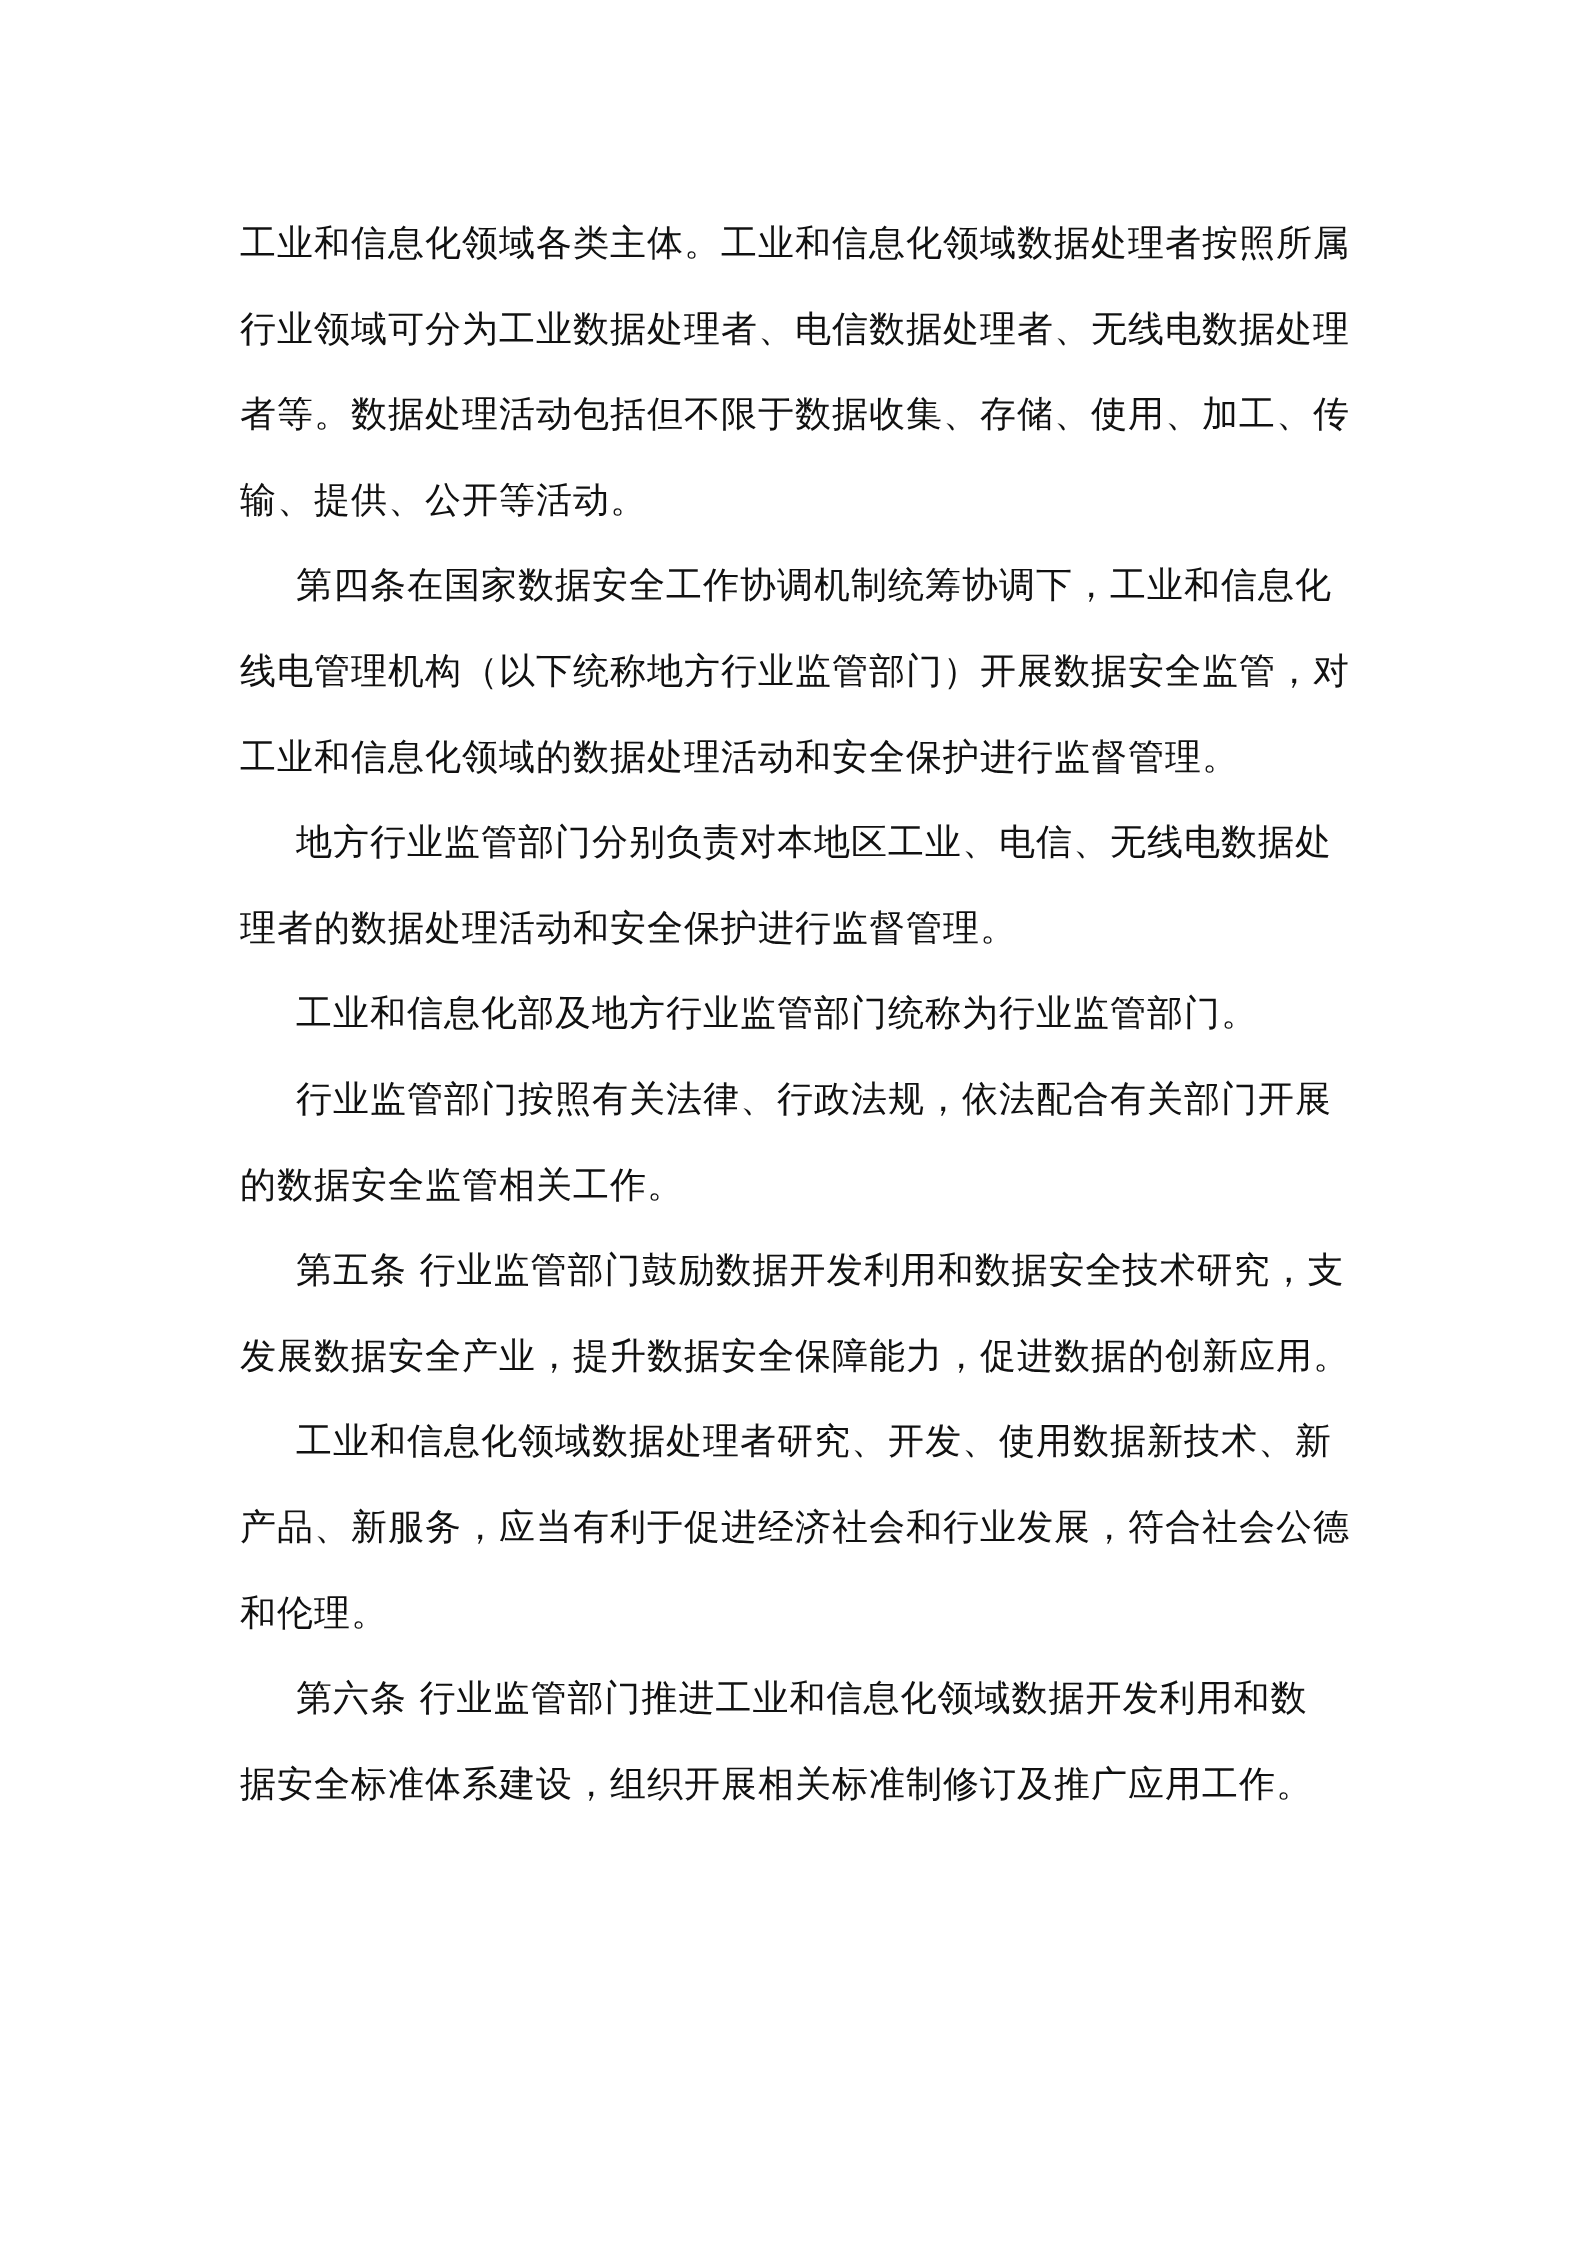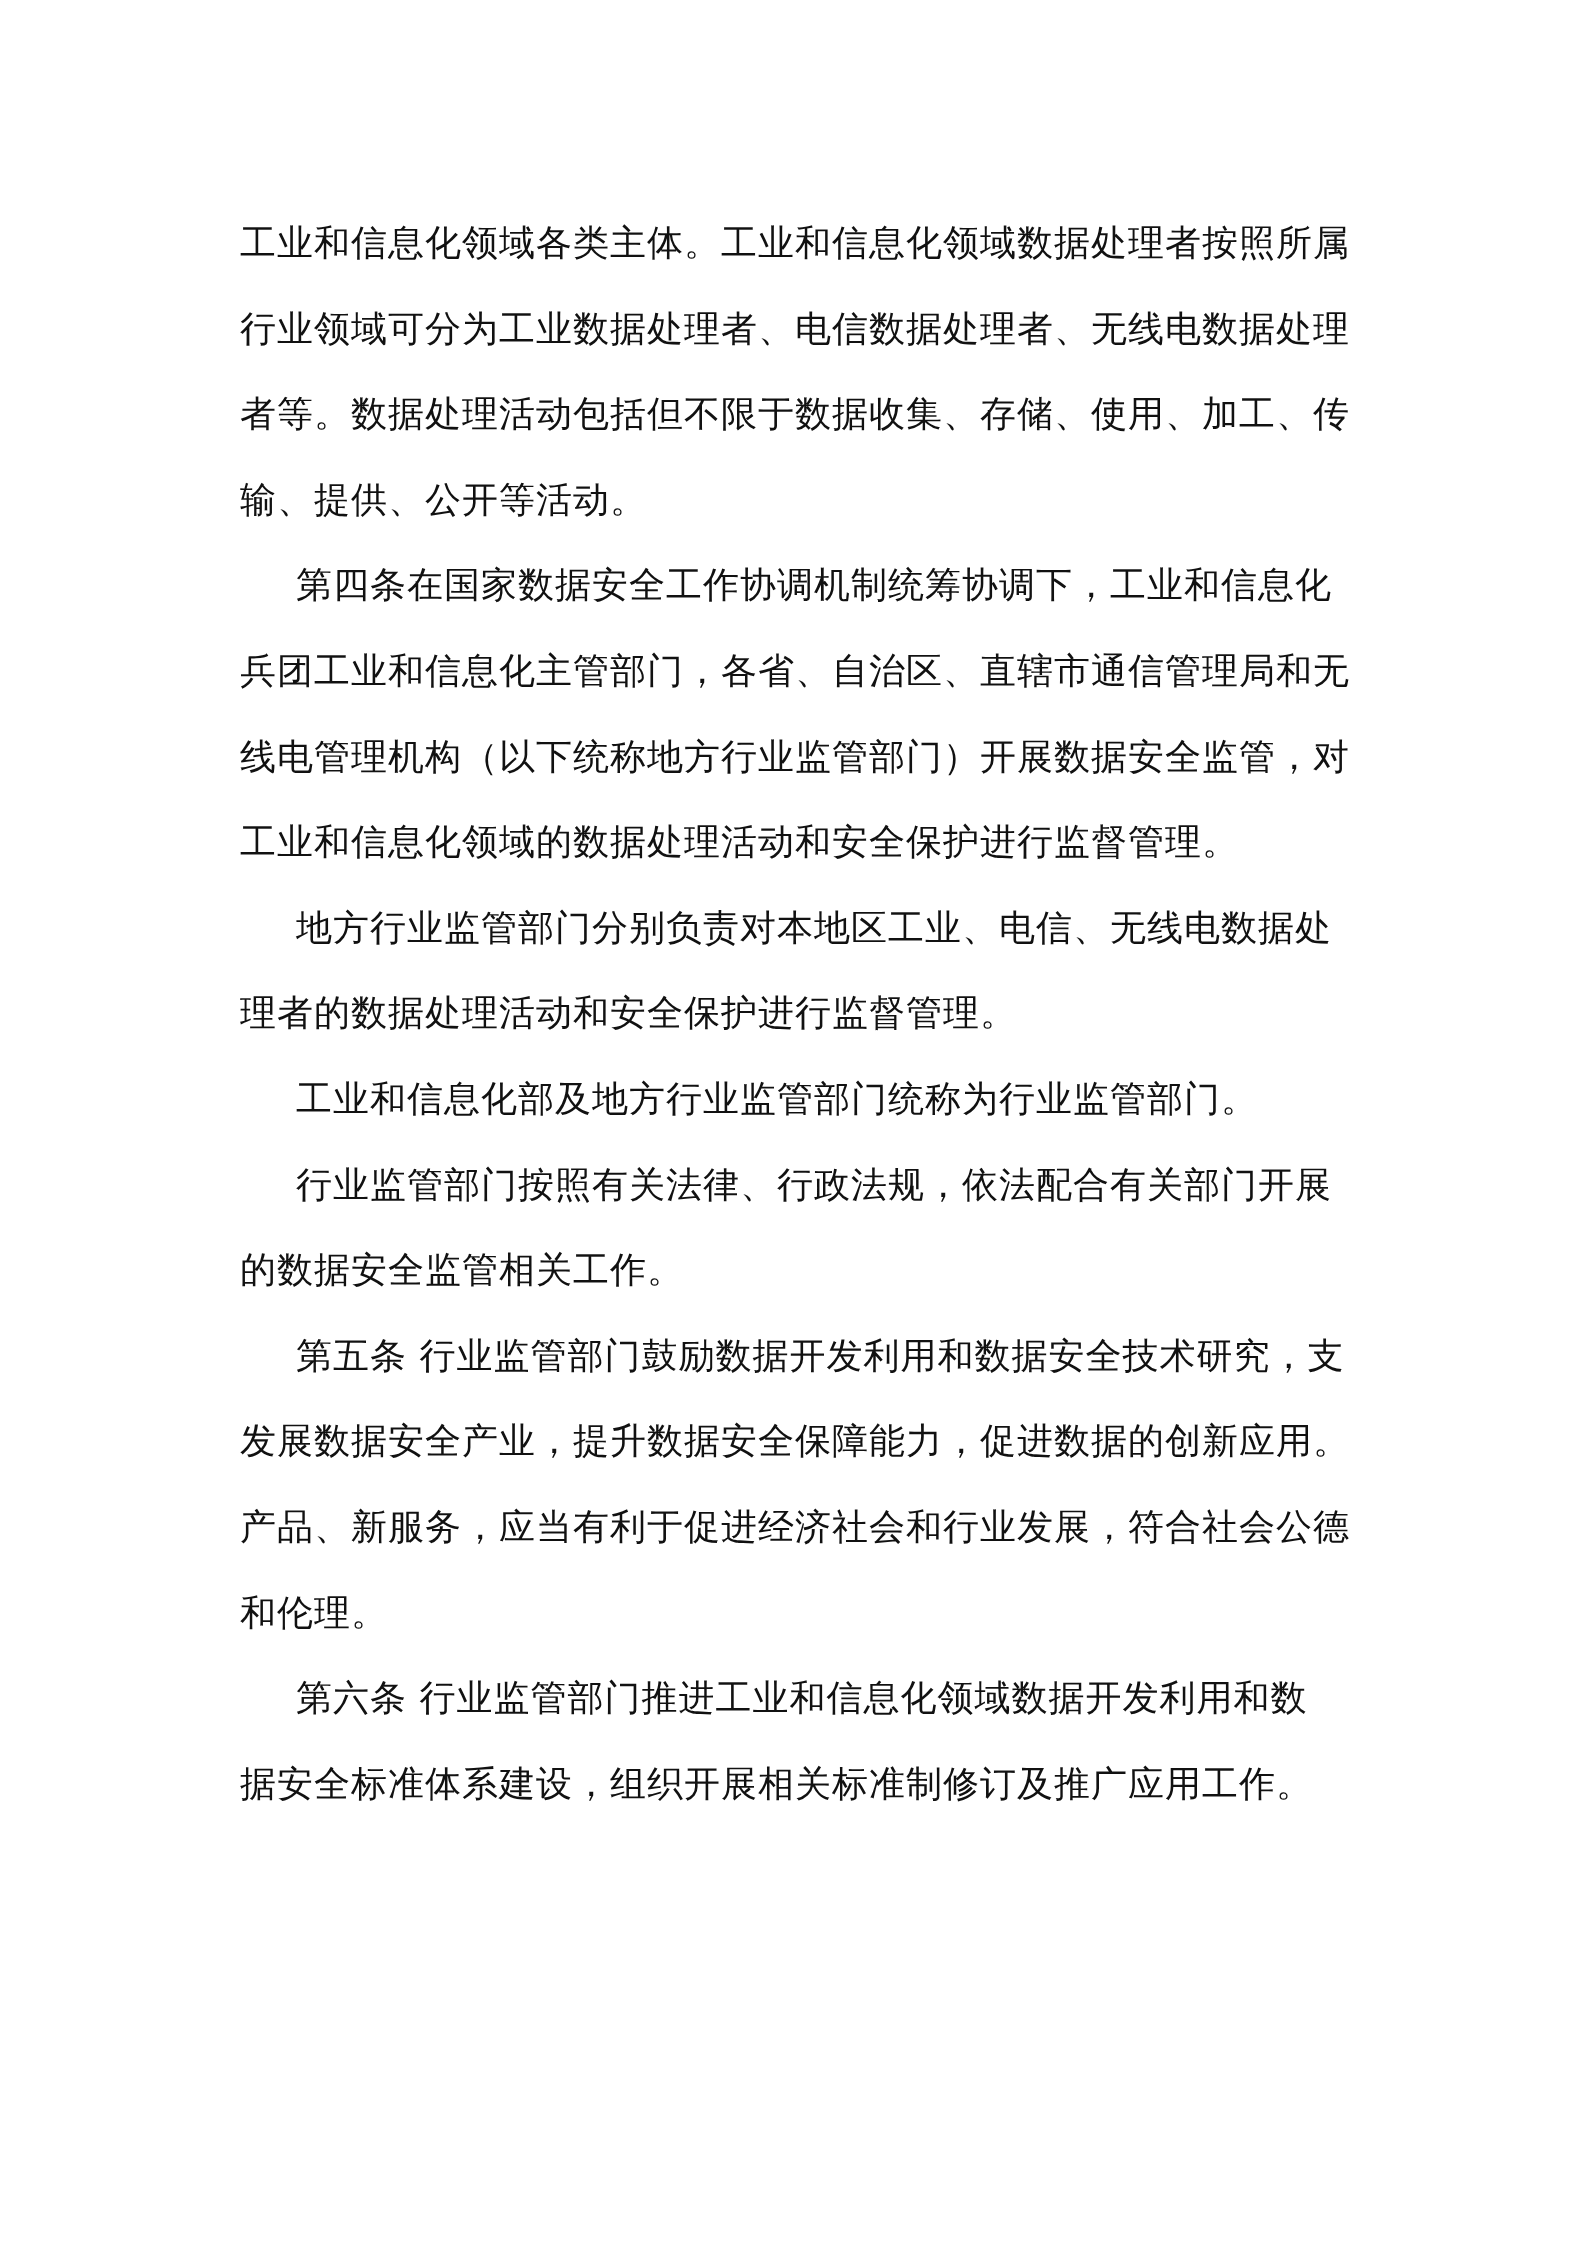--- a/index.html
+++ b/index.html
@@ -18,27 +18,27 @@
 </style>
 </head>
 <body>
 
 <div class="page">
   <div class="line">工业和信息化领域各类主体。工业和信息化领域数据处理者按照所属</div>
   <div class="line">行业领域可分为工业数据处理者、电信数据处理者、无线电数据处理</div>
   <div class="line">者等。数据处理活动包括但不限于数据收集、存储、使用、加工、传</div>
   <div class="line">输、提供、公开等活动。</div>
   <div class="line indent">第四条在国家数据安全工作协调机制统筹协调下，工业和信息化</div>
-  <div class="line">兵团工业和信息化主管部门，各省、自治区、直辖市通信管理局和无</div>
   <div class="line">线电管理机构（以下统称地方行业监管部门）开展数据安全监管，对</div>
   <div class="line">工业和信息化领域的数据处理活动和安全保护进行监督管理。</div>
   <div class="line indent">地方行业监管部门分别负责对本地区工业、电信、无线电数据处</div>
   <div class="line">理者的数据处理活动和安全保护进行监督管理。</div>
   <div class="line indent">工业和信息化部及地方行业监管部门统称为行业监管部门。</div>
   <div class="line indent">行业监管部门按照有关法律、行政法规，依法配合有关部门开展</div>
   <div class="line">的数据安全监管相关工作。</div>
   <div class="line indent">第五条 行业监管部门鼓励数据开发利用和数据安全技术研究，支</div>
   <div class="line">发展数据安全产业，提升数据安全保障能力，促进数据的创新应用。</div>
+  <div class="line indent">工业和信息化领域数据处理者研究、开发、使用数据新技术、新</div>
   <div class="line">产品、新服务，应当有利于促进经济社会和行业发展，符合社会公德</div>
   <div class="line">和伦理。</div>
   <div class="line indent">第六条 行业监管部门推进工业和信息化领域数据开发利用和数</div>
   <div class="line">据安全标准体系建设，组织开展相关标准制修订及推广应用工作。</div>
 </div>
 
 </body></html>

